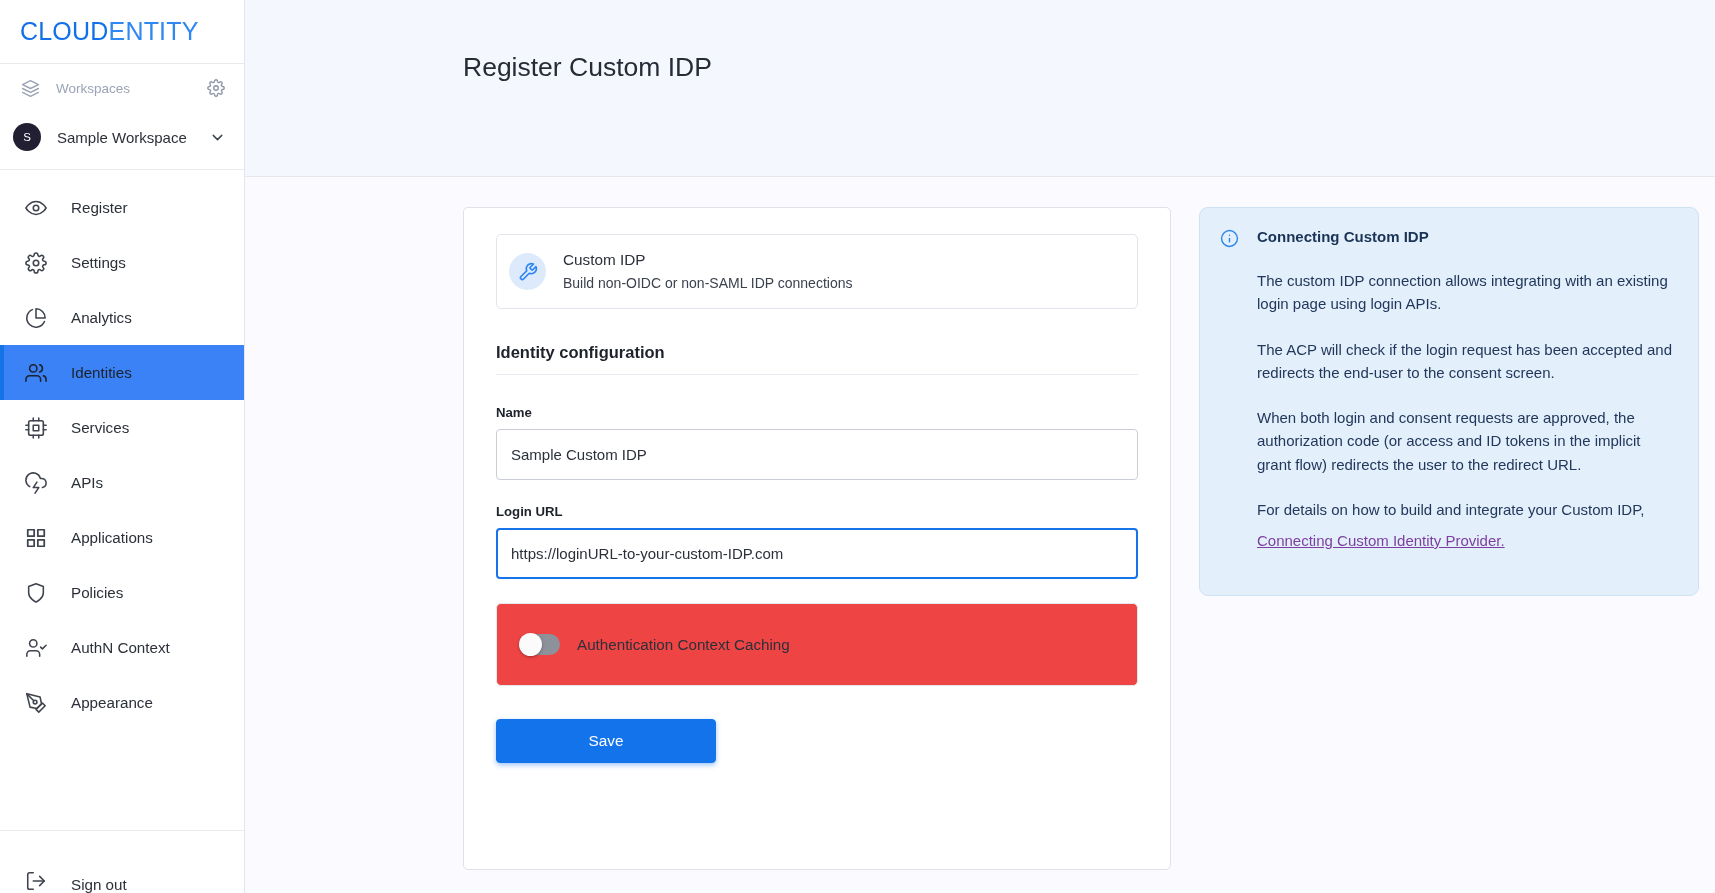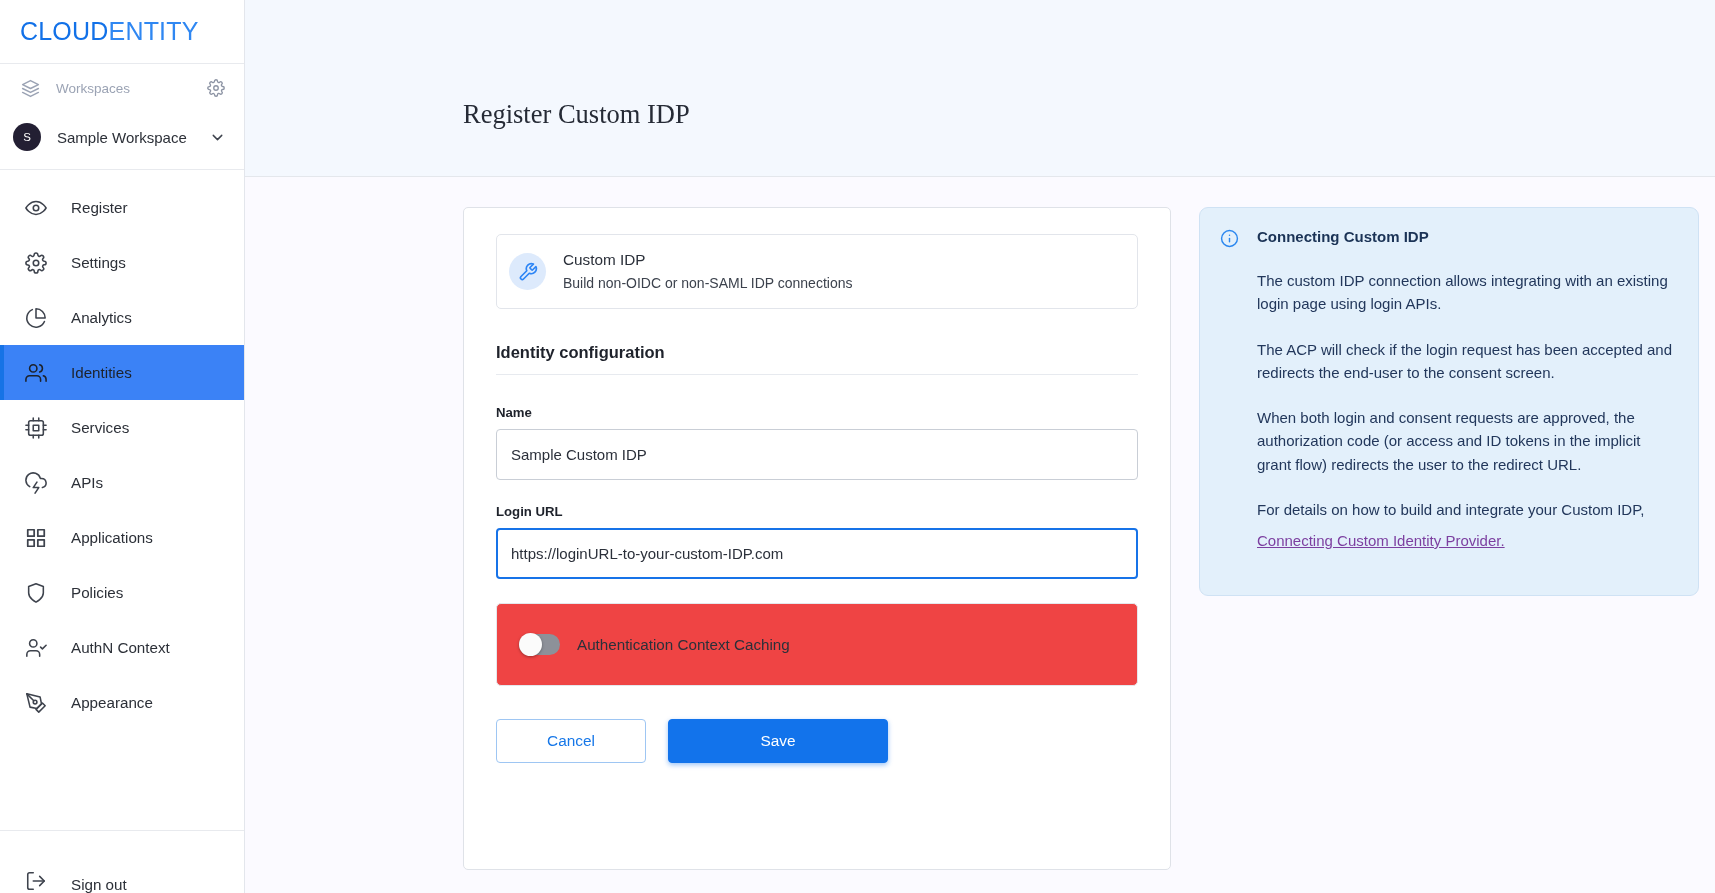--- a/index.html
+++ b/index.html
@@ -85,23 +85,22 @@
   }
   .foot-item .nav-ico { width: 24px; height: 24px; flex:0 0 24px; display:flex;align-items:center;justify-content:center;color:#3e434d;}
   .foot-item .nav-label { margin-left: 23px; font-size: 15.2px; color: #2c3038; }
 
   
   .main { flex: 1; height: 893px; display: flex; flex-direction: column; min-width: 0; }
   .page-header {
     height: 177px; flex: 0 0 177px;
     background: #f4f8fe;
     border-bottom: 1px solid #e4e7ec;
-    display: flex; align-items: center;
+    display: flex; align-items: flex-start;
     padding: 52px 0 0 218px;
-    font-family: Liberation Serif, serif;
   }
   .page-title { font-size: 26.5px; color: #262b36; font-weight: 400; }
 
   .content {
     flex: 1; background: #fbfaff;
     display: flex; padding: 30px 0 0 218px;
     gap: 28px; overflow: hidden;
   }
 
   
@@ -409,21 +408,20 @@
         <div class="input-box focused" placeholder="Login URL">https://loginURL-to-your-custom-IDP.com</div>
 
         <div class="toggle-card">
           <span class="toggle">
             <span class="knob"></span>
           </span>
           <span class="toggle-label">Authentication Context Caching</span>
         </div>
 
         <div class="btn-row">
-          <button class="btn btn-cancel">Cancel</button>
           <button class="btn btn-save">Save</button>
         </div>
 
       </div>
 
       <aside class="info-panel">
         <div class="info-head">
           <span class="info-ico">
             <svg width="19" height="19" viewBox="0 0 24 24" fill="none" stroke="currentColor" stroke-width="1.8" stroke-linecap="round" stroke-linejoin="round">
                 <circle cx="12" cy="12" r="10"></circle>

